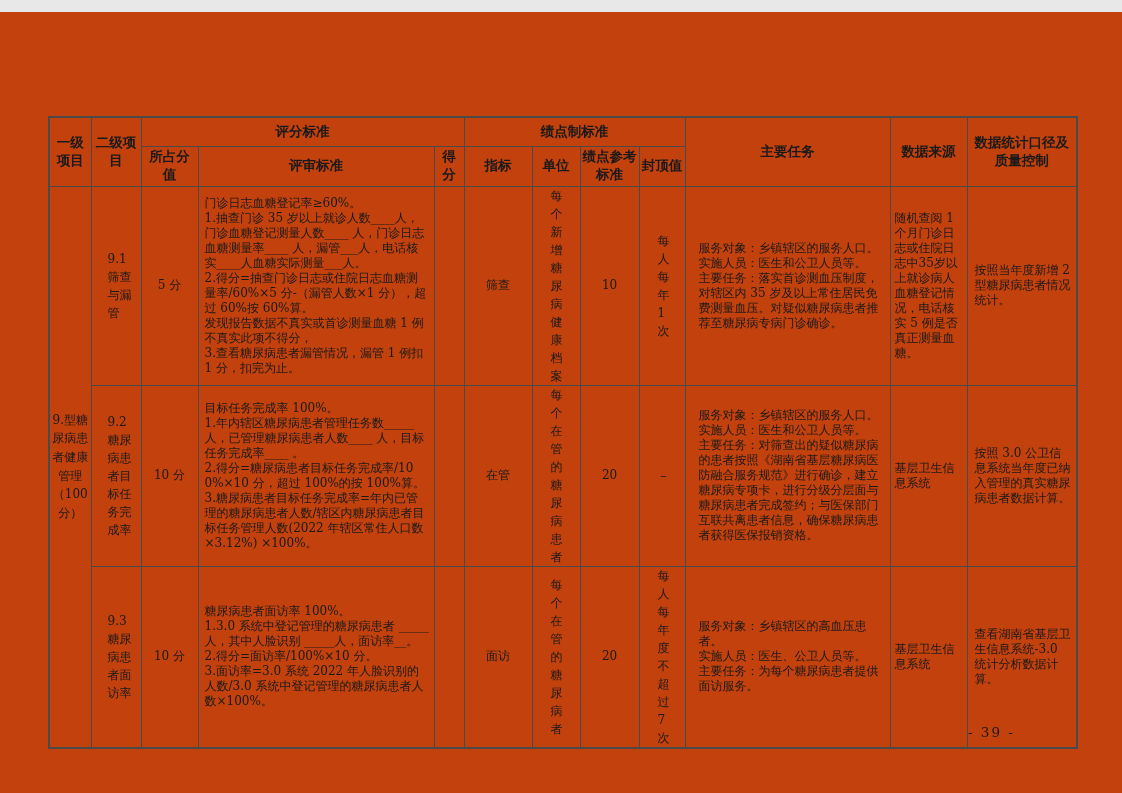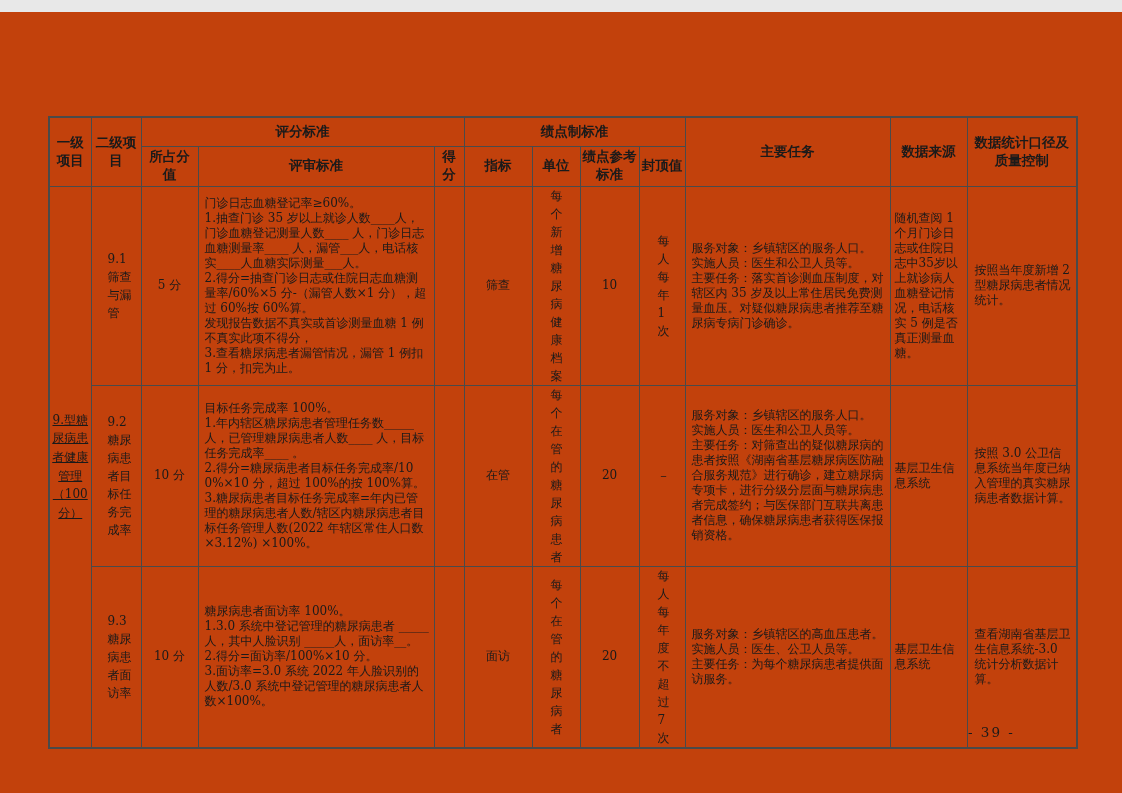--- a/index.html
+++ b/index.html
@@ -30,28 +30,28 @@
   }
   .grid th {
     font-weight:bold;
     font-size:13.5px;
     text-align:center;
     line-height:1.3;
     padding:1px 2px;
   }
   .c { text-align:center; }
   .pre { white-space:pre-line; }
-  td.level1 { text-align:center; line-height:1.55; padding:0 2px;text-decoration:underline; }
+  td.level1 { text-align:center; line-height:1.55; padding:0 2px; }
   td.level2 { text-align:left; line-height:1.5; padding:0 3px 0 16px; }
   td.weight { text-align:center; }
   td.review { text-align:left; padding:2px 4px 2px 6px; }
   td.indicator { text-align:center; }
   td.unit, td.cap { text-align:left; line-height:1.5; padding:0 18px; }
   td.gpa { text-align:center; }
-  td.tasks { text-align:left; padding:2px 4px 2px 6px; }
+  td.tasks { text-align:left; padding:2px 4px 2px 13px; }
   td.source { text-align:left; padding:2px 4px; }
   td.stats { text-align:left; padding:2px 4px 2px 7px; }
   .page-number {
     position:absolute; left:968px; top:712px;
     font-size:13.5px; letter-spacing:2px;
     font-family:"DejaVu Serif", serif;
   }
 </style>
 </head>
 <body>

